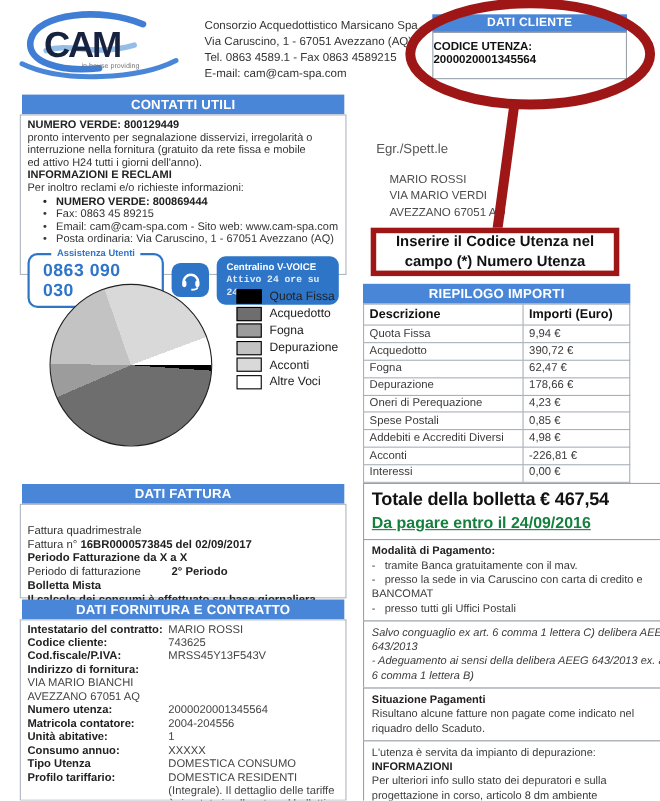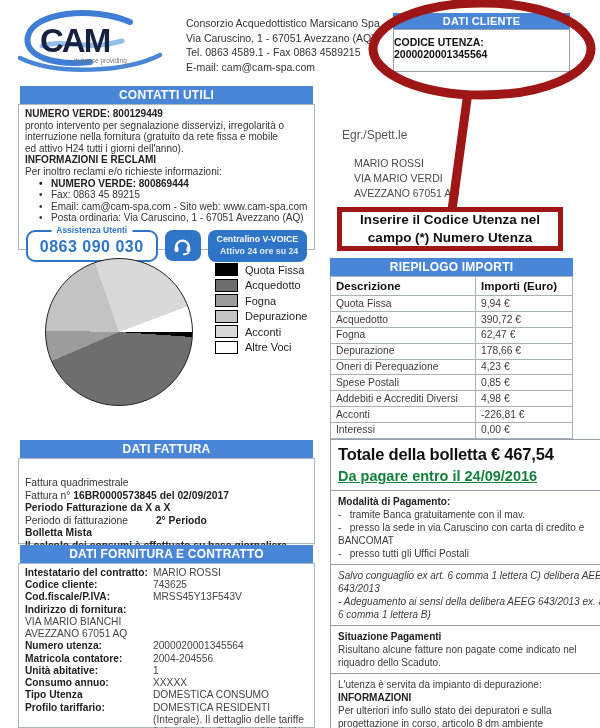--- a/index.html
+++ b/index.html
@@ -40,22 +40,22 @@
   .bullet{position:relative;padding-left:26px;}
   .bullet::before{content:"•";position:absolute;left:14px;}
   .assist-row{display:flex;align-items:center;justify-content:center;gap:7px;margin-top:6px;}
   .assist-box{position:relative;border:2px solid #2e75c8;border-radius:9px;padding:6px 12px 3px;background:#fff;}
   .assist-label{position:absolute;top:-6px;left:50%;transform:translateX(-50%);background:#fff;
                 padding:0 5px;color:#2e75c8;font-weight:bold;font-size:8.5px;white-space:nowrap;}
   .assist-phone{color:#2e75c8;font-weight:bold;font-size:16px;letter-spacing:.5px;}
   .headset-btn{background:#2e75c8;border-radius:8px;width:36px;height:31px;display:flex;
                align-items:center;justify-content:center;}
   .voice-btn{background:#2e75c8;border-radius:8px;color:#fff;font-weight:bold;font-size:8.8px;
-             text-align:right;padding:4px 9px;line-height:1.35;}
-  .voice-btn .l2{opacity:.85;}
+             text-align:left;padding:4px 9px;line-height:1.35;}
+  .voice-btn .l2{opacity:.85;font-family:Liberation Mono, monospace;}
 
   
   .pie{position:absolute;left:45px;top:258px;width:148px;height:148px;border-radius:50%;
        border:1px solid #222;box-sizing:border-box;}
   .legend{position:absolute;left:215px;top:263px;}
   .legend-item{display:flex;align-items:center;margin-bottom:2.5px;}
   .swatch{width:21px;height:11px;border:1px solid #000;margin-right:7px;flex:0 0 auto;}
   .legend-lbl{font-size:11px;color:#222;}
 
   

